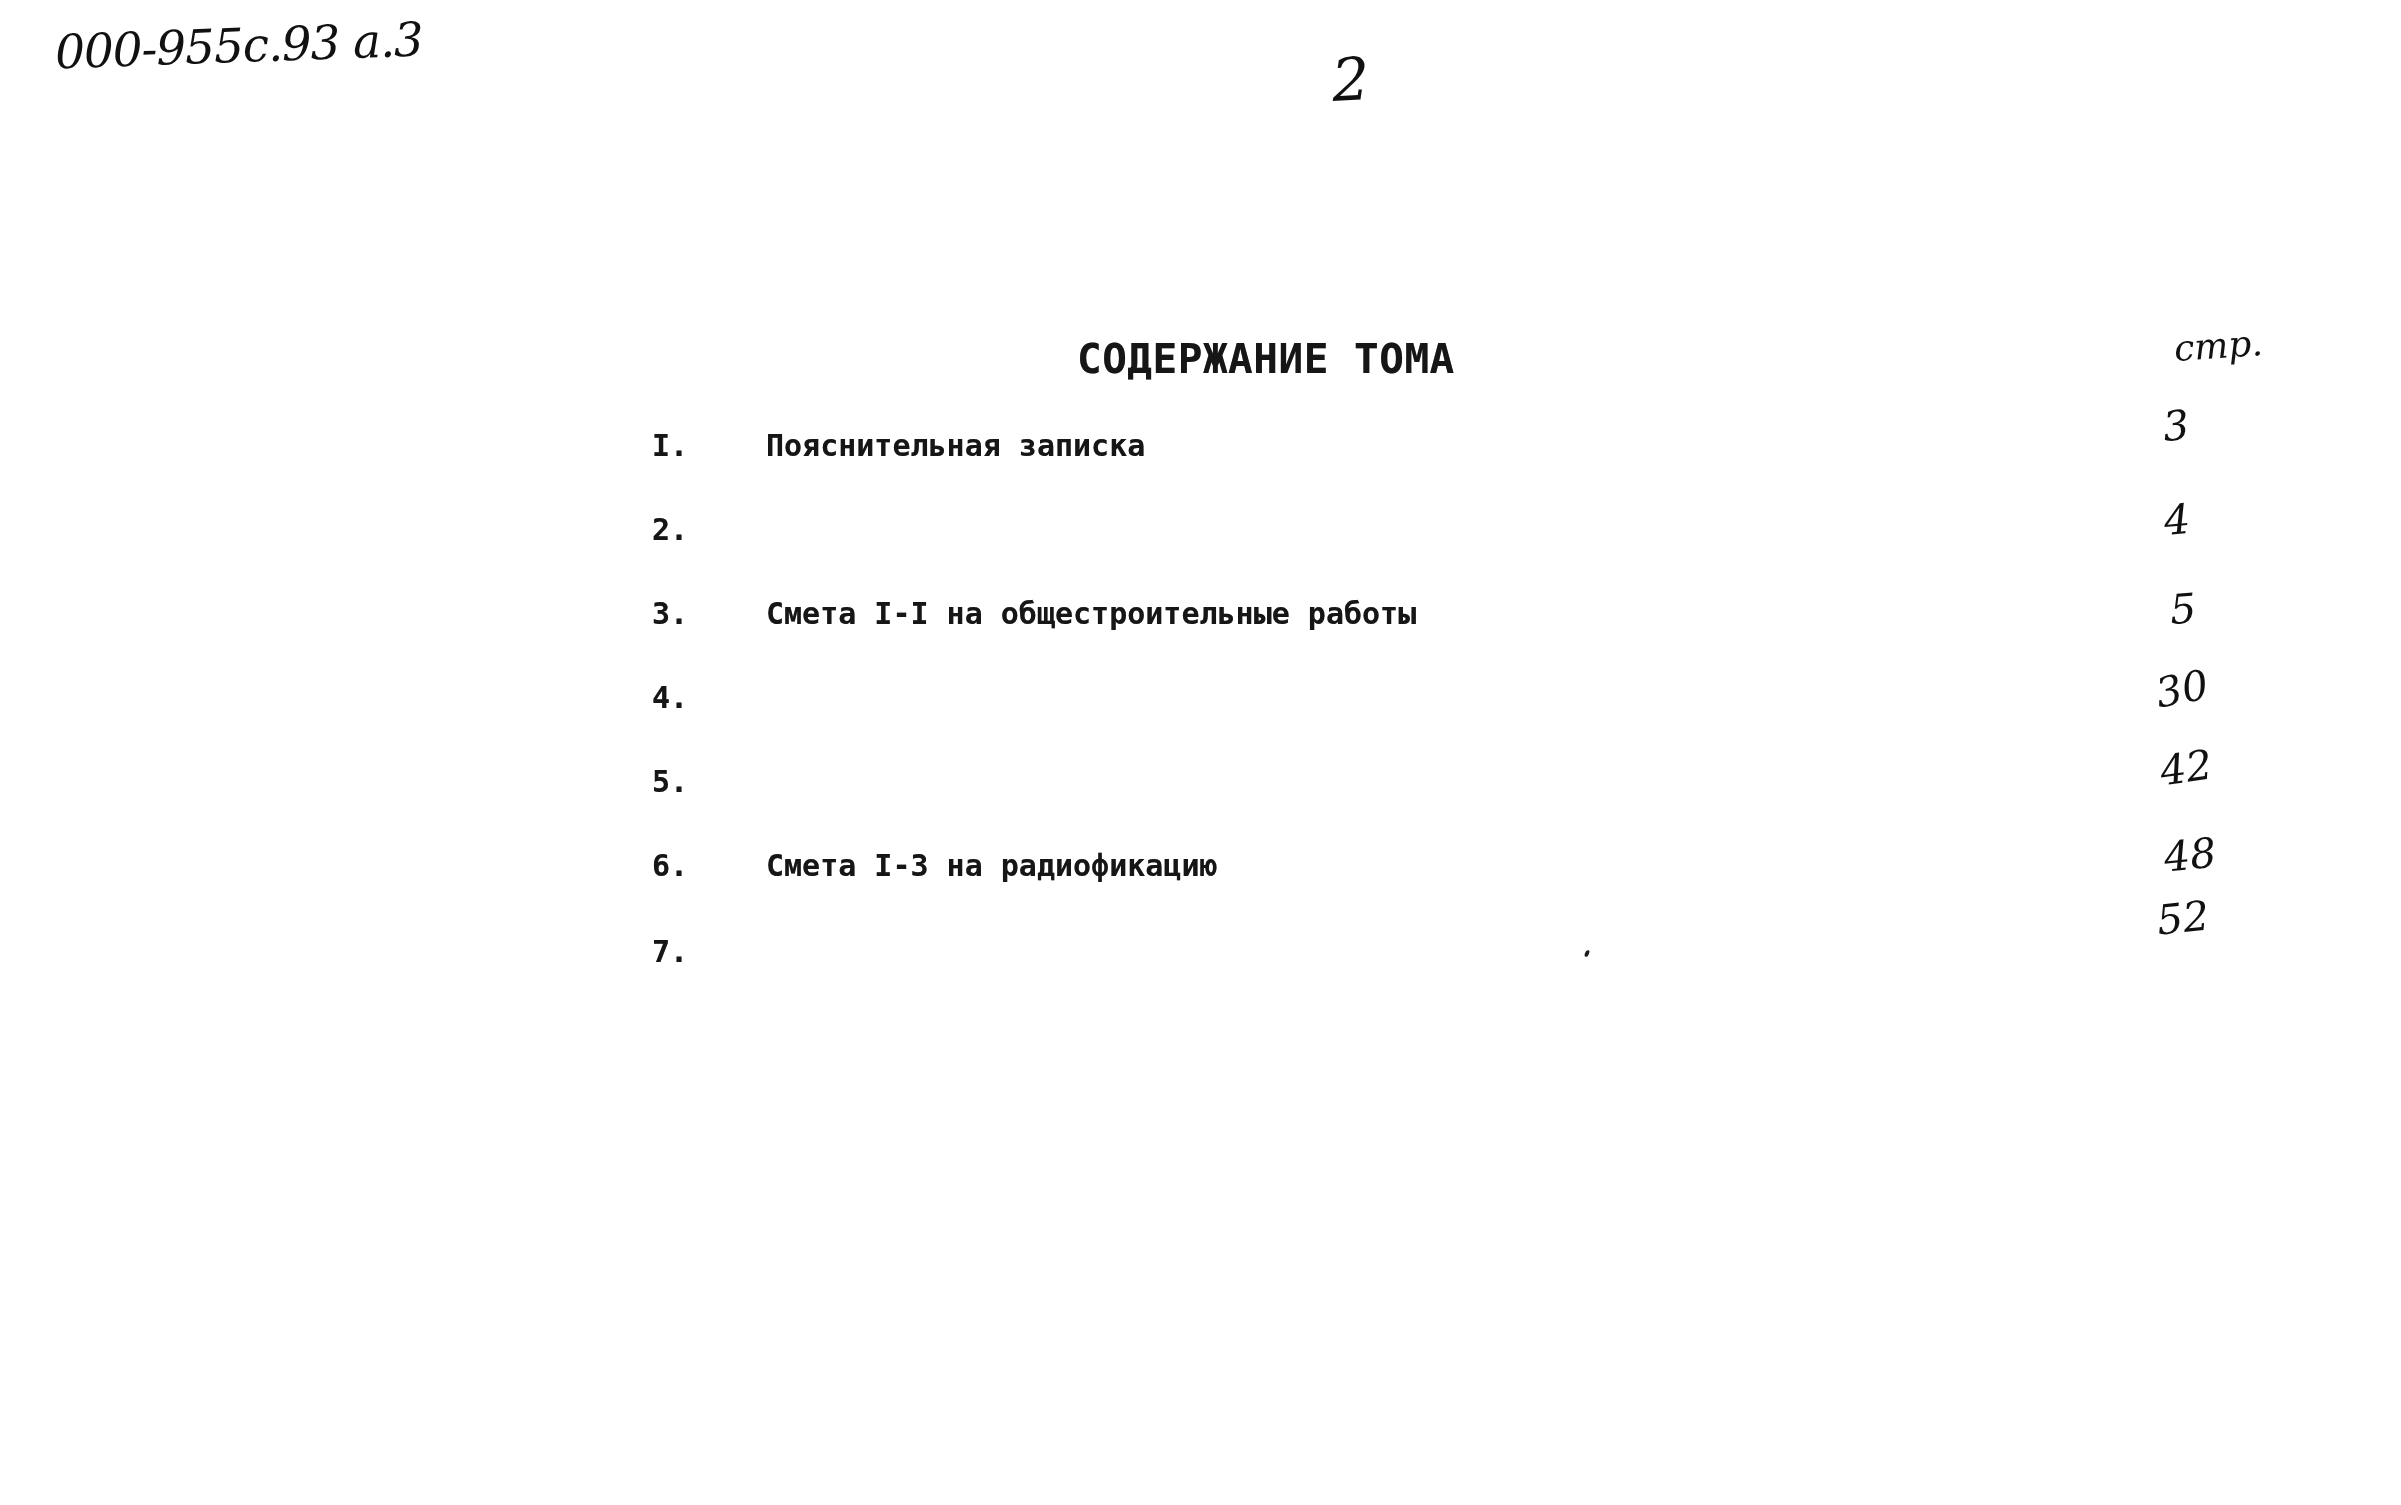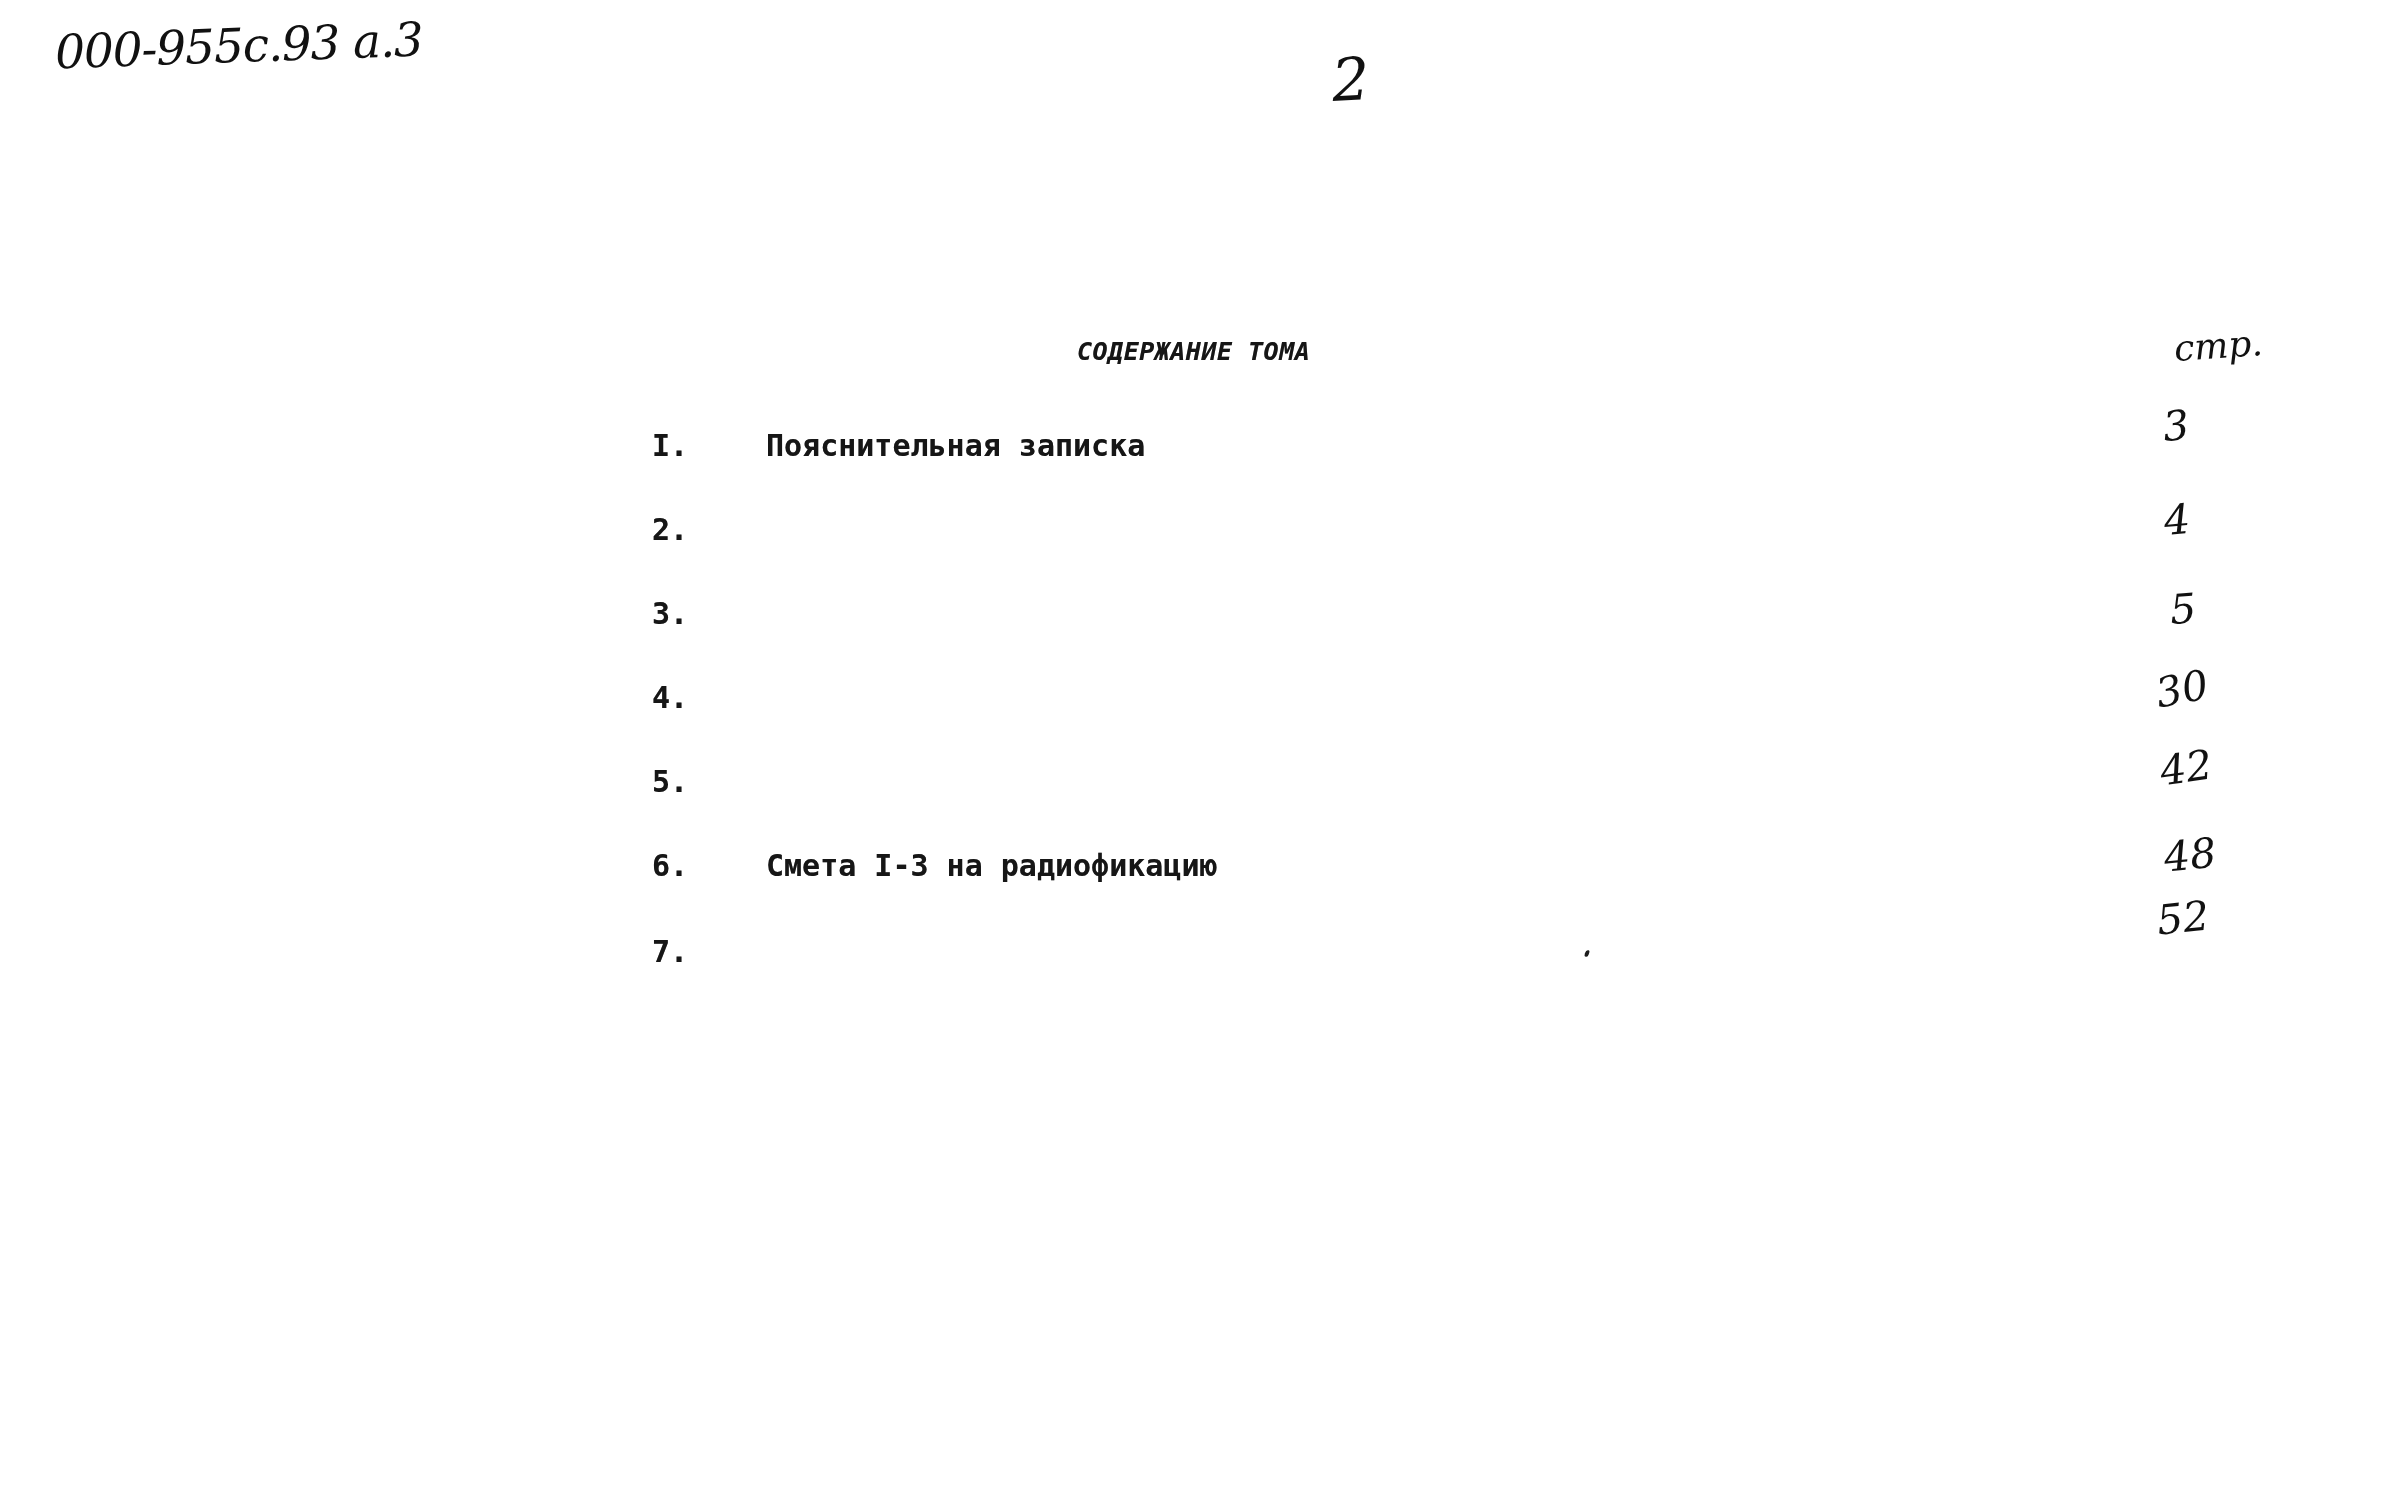--- a/index.html
+++ b/index.html
@@ -45,23 +45,22 @@
     position: absolute;
     left: 1332px;
     top: 50px;
     font-size: 59px;
     transform: rotate(-3deg);
   }
   .title {
     position: absolute;
     left: 1077px;
     top: 339px;
-    font-size: 25px;
+    font-size: 41px;
     letter-spacing: 0.5px;
-    font-style: italic;
   }
   .page-col-header {
     position: absolute;
     left: 2174px;
     top: 328px;
     font-size: 36px;
     transform: rotate(-4deg);
   }
   .toc-row {
     position: absolute;
@@ -109,20 +108,21 @@
 
   <div class="toc-row" style="top:431px">
     <span class="tw toc-num">I.</span>
     <span class="tw toc-label">Пояснительная записка</span>
   </div>
   <div class="toc-row" style="top:515px">
     <span class="tw toc-num">2.</span>
   </div>
   <div class="toc-row" style="top:599px">
     <span class="tw toc-num">3.</span>
+    <span class="tw toc-label">Смета I-I на общестроительные работы</span>
   </div>
   <div class="toc-row" style="top:683px">
     <span class="tw toc-num">4.</span>
   </div>
   <div class="toc-row" style="top:767px">
     <span class="tw toc-num">5.</span>
   </div>
   <div class="toc-row" style="top:851px">
     <span class="tw toc-num">6.</span>
     <span class="tw toc-label">Смета I-3 на радиофикацию</span>

